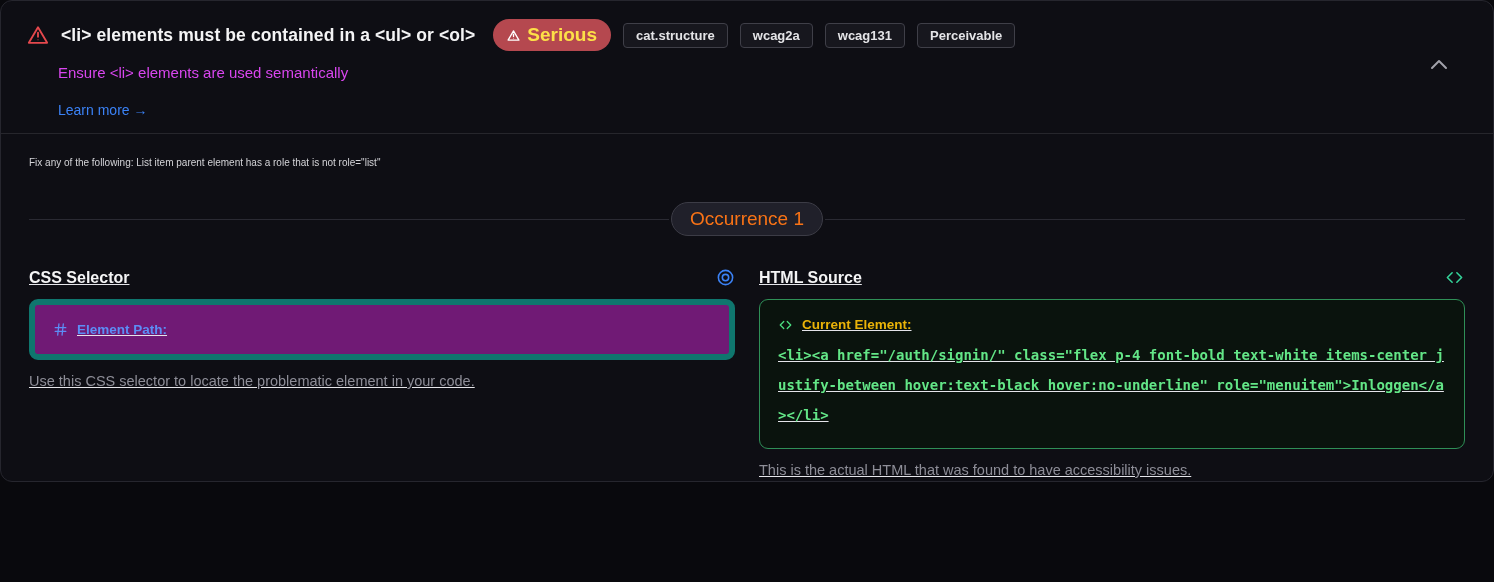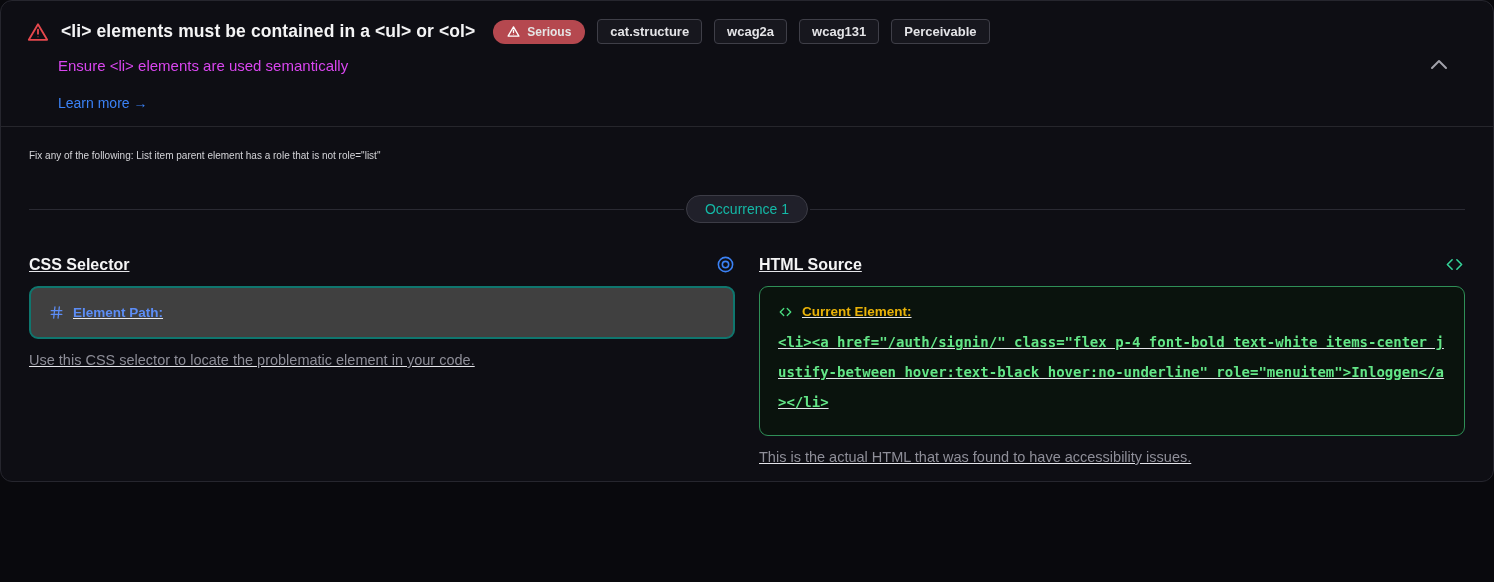--- a/index.html
+++ b/index.html
@@ -18,22 +18,22 @@
     border-radius: 12px;
     overflow: hidden;
   }
   
   .header { position: relative; padding: 18px 28px 14px 26px; }
   .header-top { display: flex; align-items: center; gap: 12px; flex-wrap: nowrap; }
   .icon { display: inline-flex; align-items: center; justify-content: center; flex: 0 0 auto; }
   h1.issue-title { font-size: 17.5px; font-weight: bold; color: #f4f4f5; letter-spacing: .1px; }
   .badge-serious {
     display: inline-flex; align-items: center; gap: 7px;
-    background: #b5484f; color: #e5e5e5;
-    font-size: 12px; font-weight: bold;
+    background: #b5484f; color: #fde047;
+    font-size: 19px; font-weight: bold;
     padding: 5px 14px; border-radius: 999px;
     margin-left: 6px;
   }
   .tag {
     display: inline-flex; align-items: center;
     background: #17171e; border: 1px solid #3f3f48;
     color: #e4e4e7; font-size: 13px; font-weight: bold;
     padding: 4px 12px; border-radius: 4px;
   }
   .desc { margin: 13px 0 0 31px; font-size: 15px; color: #d946ef; }
@@ -51,30 +51,30 @@
   .body-area { padding: 0 28px; }
   .summary-head { display: flex; align-items: center; justify-content: space-between; margin-top: 20px; }
   h2.summary-heading { font-size: 17px; font-weight: bold; color: #f4f4f5; }
   .summary-text { margin-top: 23px; font-size: 10px; color: #d4d4d8; }
   
   .occ-divider { display: flex; align-items: center; margin-top: 34px; }
   .occ-divider .line { flex: 1 1 auto; border-top: 1px solid #2a2a33; height: 0; }
   .occ-pill {
     flex: 0 0 auto;
     background: #20202a; border: 1px solid #3c3c46;
-    color: #14b8a6; font-size: 14px;
+    color: #f97316; font-size: 19px;
     padding: 5px 18px; border-radius: 999px;
     margin: 0 2px;
   }
   
   .cols { display: grid; grid-template-columns: 1fr 1fr; gap: 24px; margin-top: 32px; align-items: start; text-decoration: underline; }
   .col-head { display: flex; align-items: center; justify-content: space-between; }
   h3.col-heading { font-size: 16px; font-weight: bold; color: #f4f4f5; }
   .code-box { margin-top: 12px; border-radius: 9px; padding: 17px 18px; }
-  .selector-box { background: #404040; border: 2px solid #0f766e; }
+  .selector-box { background: #701a75; border: 6px solid #0f766e; }
   .source-box   { background: #0a130d; border: 1px solid #2f8f57; min-height: 150px; }
   .box-label { display: flex; align-items: center; gap: 9px; font-size: 13.5px; font-weight: bold; }
   .box-label.blue  { color: #5c8df6; }
   .box-label.green { color: #eab308; }
   .selector-code {
     margin-top: 15px;
     font-family: "DejaVu Sans Mono", monospace;
     font-size: 15.5px; color: #6d9ef7;
     white-space: pre;
   }

